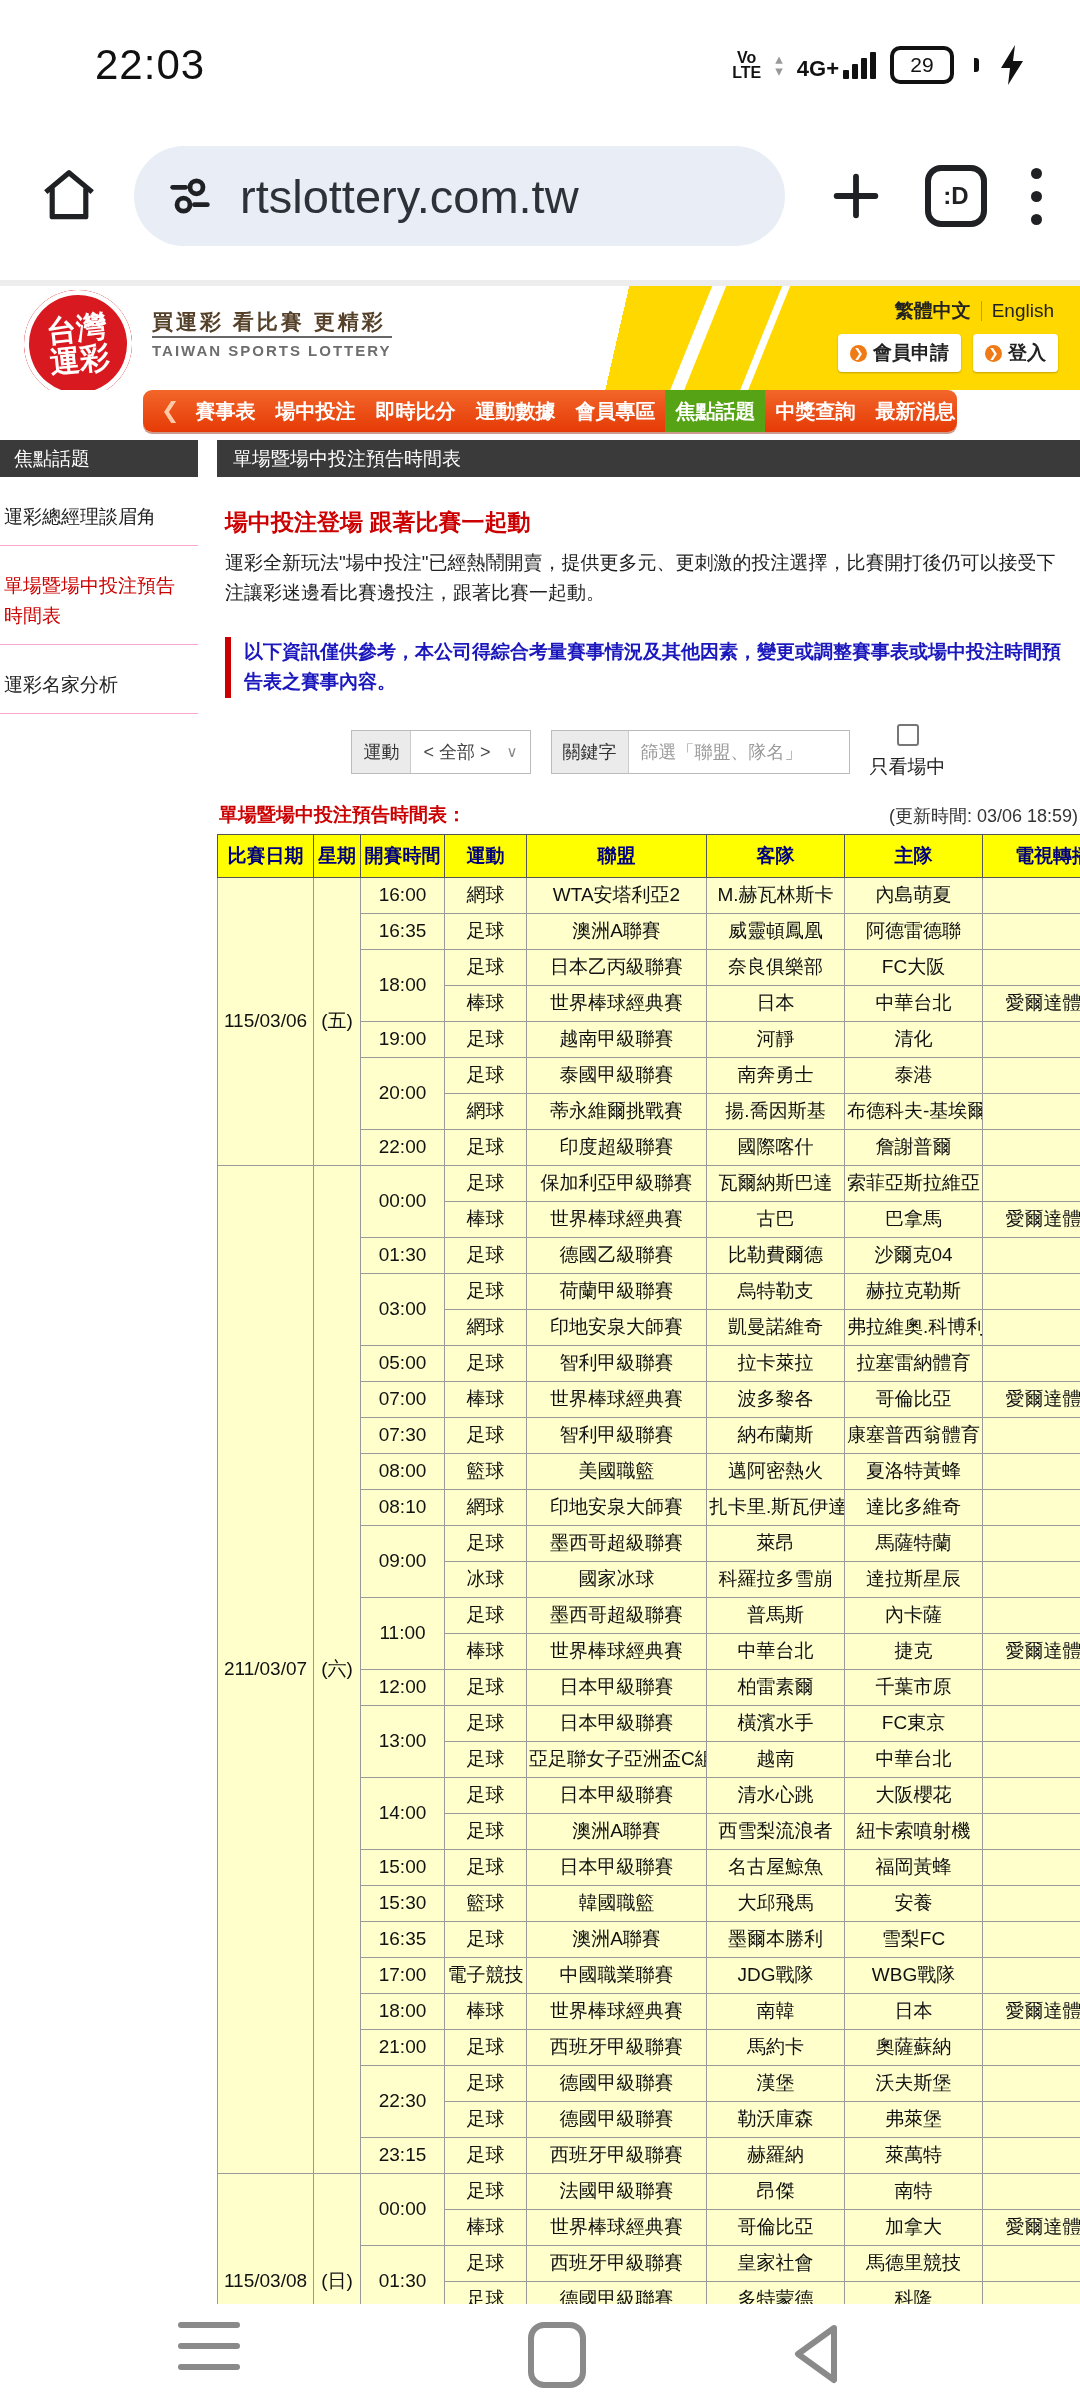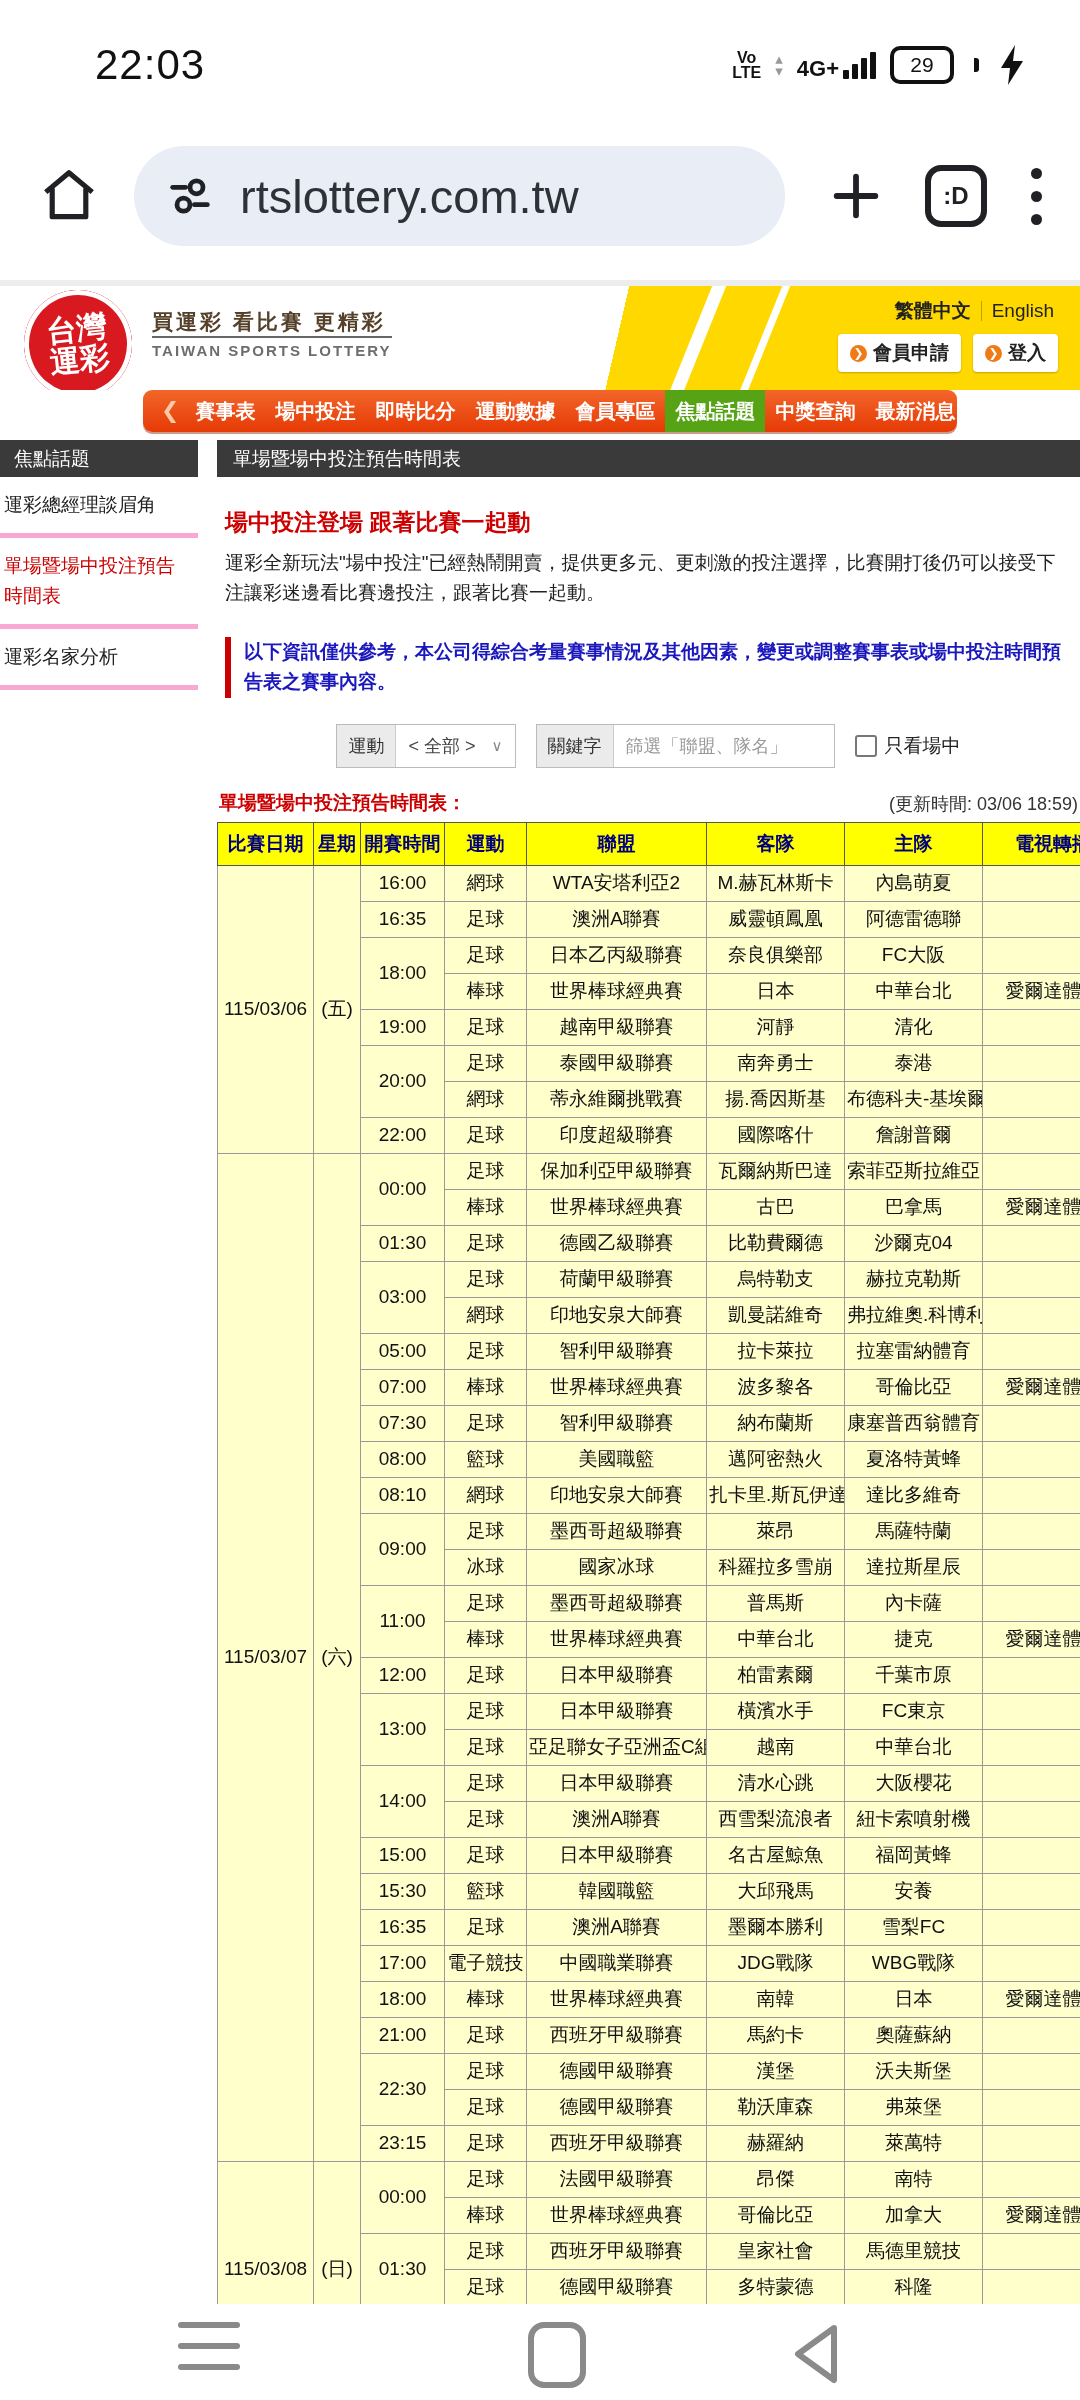--- a/index.html
+++ b/index.html
@@ -67,37 +67,37 @@
   .nav-items { flex:1; display:flex; justify-content:space-between; align-items:center; height:100%; }
   .nav-item { color:#fff; font-size:20px; font-weight:bold; height:100%; display:flex;
     align-items:center; padding:0 10px; white-space:nowrap; }
   .nav-item.active { background:#56a315; }
 
   
   .content { display:flex; margin-top:8px; align-items:flex-start; }
   .sidebar { width:198px; flex:0 0 auto; }
   .side-header { background:#3a3a3a; color:#fff; font-size:19px; height:37px; line-height:37px; padding-left:14px; }
   .side-list { list-style:none; }
-  .side-list li { font-size:19px; color:#222; padding:13px 8px 13px 4px; border-bottom:5px solid #f9a8d4;
-    line-height:30px; }
+  .side-list li { font-size:19px; color:#222; padding:13px 8px 13px 4px; border-bottom:1px solid #f9a8d4;
+    line-height:30px;margin-top:12px; }
   .side-list li.active { color:#cc0000; }
   .main { flex:1 1 auto; margin-left:19px; min-width:0; }
   .main-header { background:#3a3a3a; color:#fff; font-size:19px; height:37px; line-height:37px; padding-left:16px; }
   .headline { color:#cc0000; font-size:23px; font-weight:bold; margin:30px 12px 10px 8px; }
   .intro { font-size:19px; color:#222; line-height:1.6; margin-left:8px; width:845px; }
   .notice { margin:28px 0 0 8px; width:838px; border-left:6px solid #cc0000; padding-left:13px;
     color:#1a17bd; font-weight:bold; font-size:19px; line-height:1.6; }
   .filter-row { margin-top:26px; display:flex; justify-content:center; align-items:center; gap:20px; }
   .fgroup { display:flex; align-items:stretch; border:1px solid #bbb; height:44px; background:#fff; }
   .flabel { background:#ebebeb; color:#333; font-size:18px; display:flex; align-items:center;
     padding:0 11px; border-right:1px solid #ccc; }
   .fselect { display:flex; align-items:center; gap:16px; padding:0 12px; font-size:18px; color:#444; }
   .fchev { color:#888; font-size:15px; }
   .finput { display:flex; align-items:center; padding:0 12px; width:220px; font-size:18px; color:#9a9a9a; }
-  .fcheck { display:flex; align-items:center; gap:8px; font-size:19px; color:#222; }
+  .fcheck { display:flex; align-items:center; gap:8px; font-size:19px; color:#222;flex-direction:column; }
   .cbox { width:22px; height:22px; border:2px solid #777; border-radius:3px; background:#fff; }
   .table-meta { display:flex; justify-content:space-between; align-items:flex-end; margin:22px 2px 6px 2px; }
   .tm-label { color:#cc0000; font-weight:bold; font-size:19px; }
   .tm-updated { color:#333; font-size:18px; }
 
   .sched-wrap { overflow:hidden; }
   table.sched { border-collapse:collapse; table-layout:fixed; width:906px; border:1px solid #666; }
   .sched th { background:#ffff00; color:#00007e; font-size:19px; font-weight:bold;
     border:1px solid #555; height:40px; padding:8px 2px; overflow:hidden; white-space:nowrap; }
   .sched td { background:#ffffcc; color:#111; font-size:19px; text-align:center;
@@ -344,21 +344,21 @@
               </tr>
               <tr>
                 <td>22:00</td>
                 <td>足球</td>
                 <td>印度超級聯賽</td>
                 <td>國際喀什</td>
                 <td>詹謝普爾</td>
                 <td></td>
               </tr>
               <tr>
-                <td rowspan="28">115/03/07</td>
+                <td rowspan="28">211/03/07</td>
                 <td rowspan="28">(六)</td>
                 <td rowspan="2">00:00</td>
                 <td>足球</td>
                 <td>保加利亞甲級聯賽</td>
                 <td>瓦爾納斯巴達</td>
                 <td>索菲亞斯拉維亞</td>
                 <td></td>
               </tr>
               <tr>
                 <td>棒球</td>

